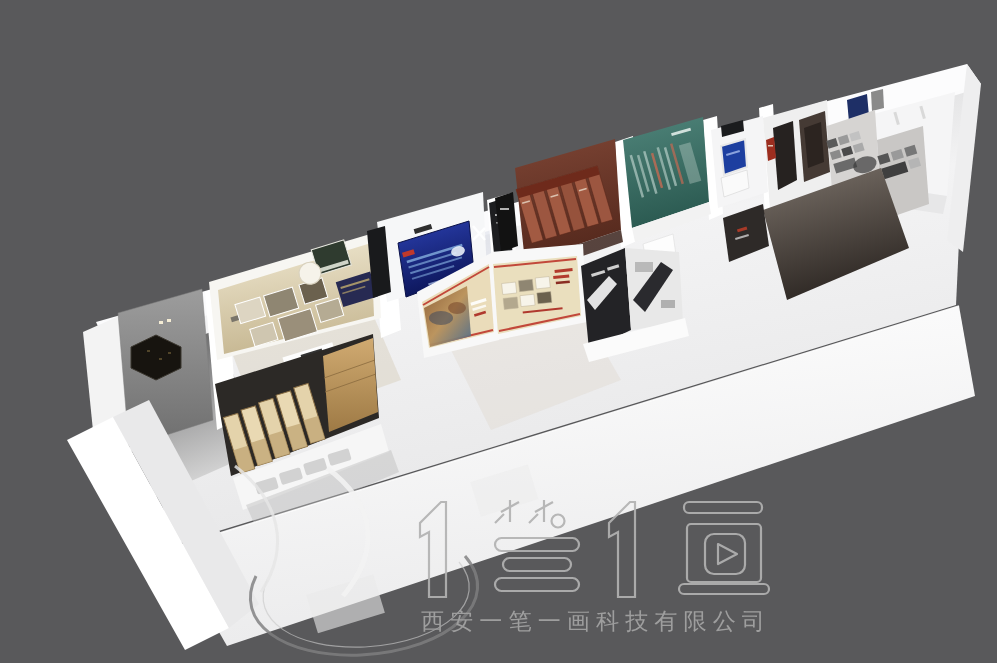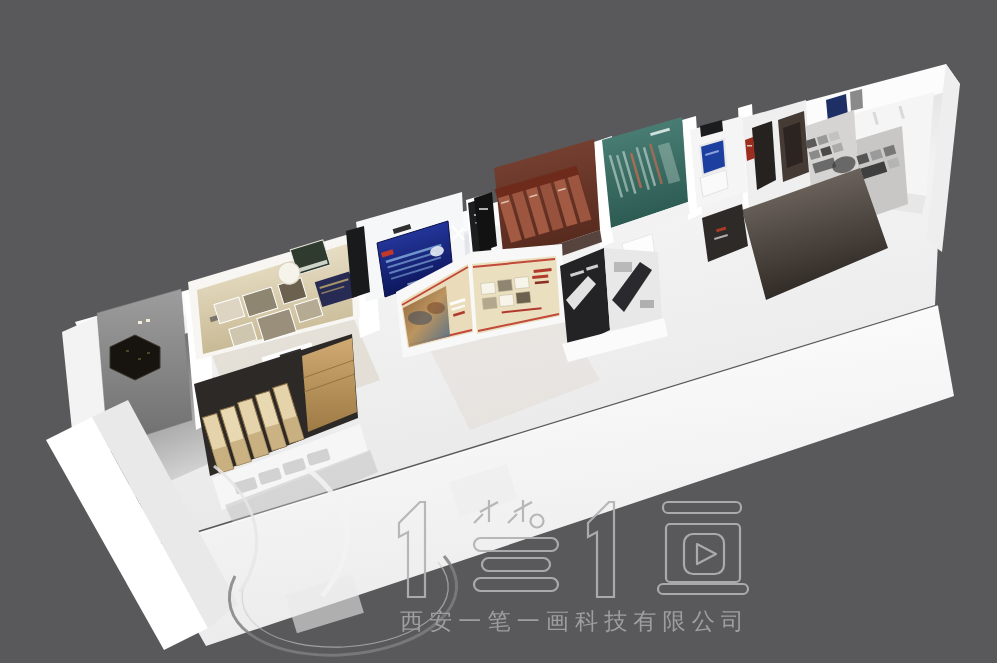--- a/index.html
+++ b/index.html
@@ -1,17 +1,17 @@
 <!DOCTYPE html>
 <html><head>
 <meta charset="utf-8">
 <style>
   html,body{margin:0;padding:0;background:#59595b;}
   .stage{position:relative;width:974px;height:663px;overflow:hidden;
-         font-family:"DejaVu Sans","Liberation Sans",sans-serif;}
+         font-family:"DejaVu Sans","Liberation Sans",sans-serif;margin-left:21px;}
   svg{display:block;}
   text{font-family:"DejaVu Sans","Liberation Sans",sans-serif;}
 </style>
 </head>
 <body>
 
 <div class="stage">
 <svg width="997" height="663" viewBox="0 0 997 663">
   <defs>
     <linearGradient id="floorGrad" x1="0" y1="0" x2="0.35" y2="1">

